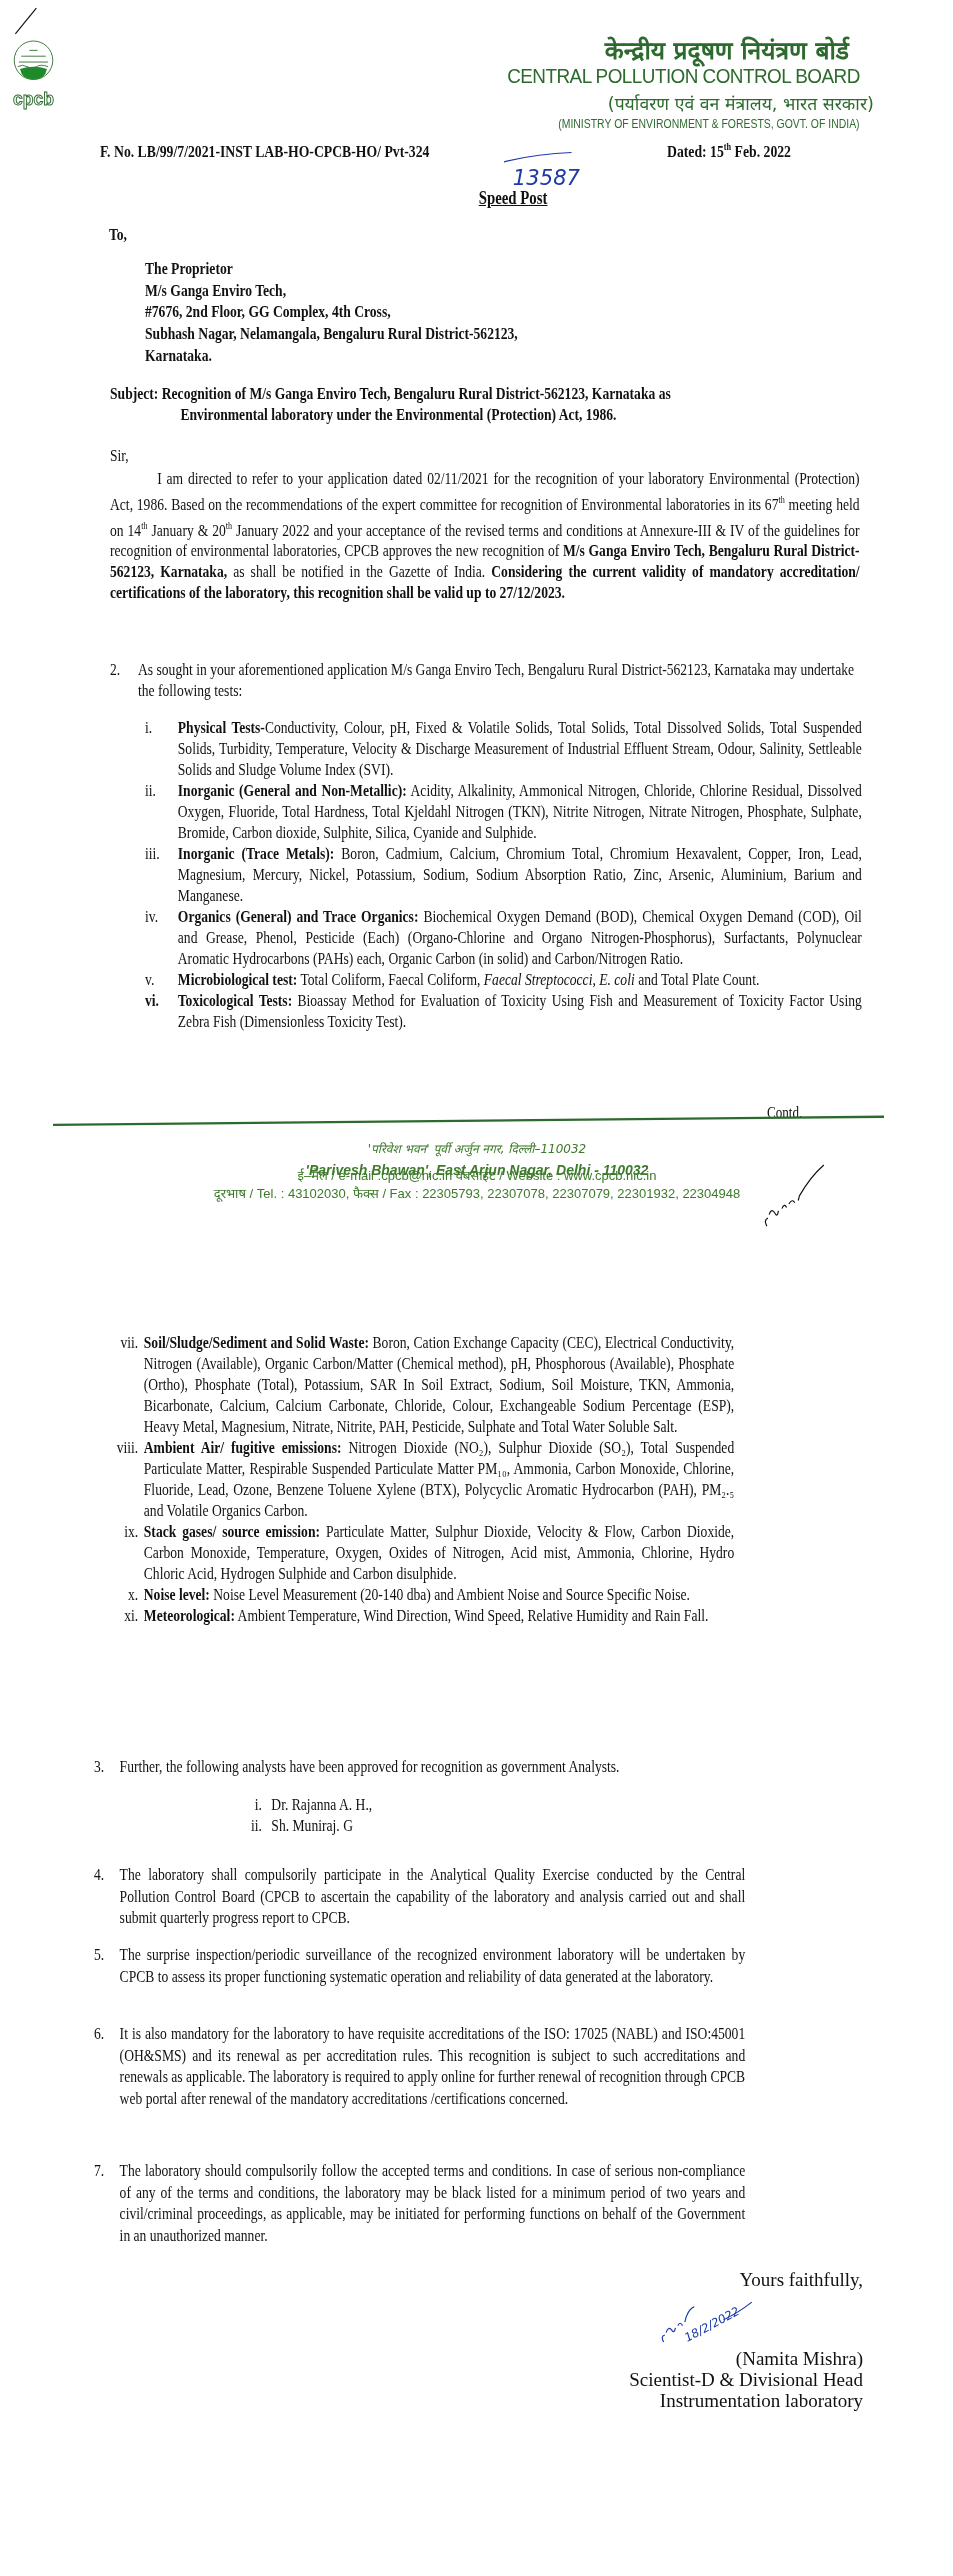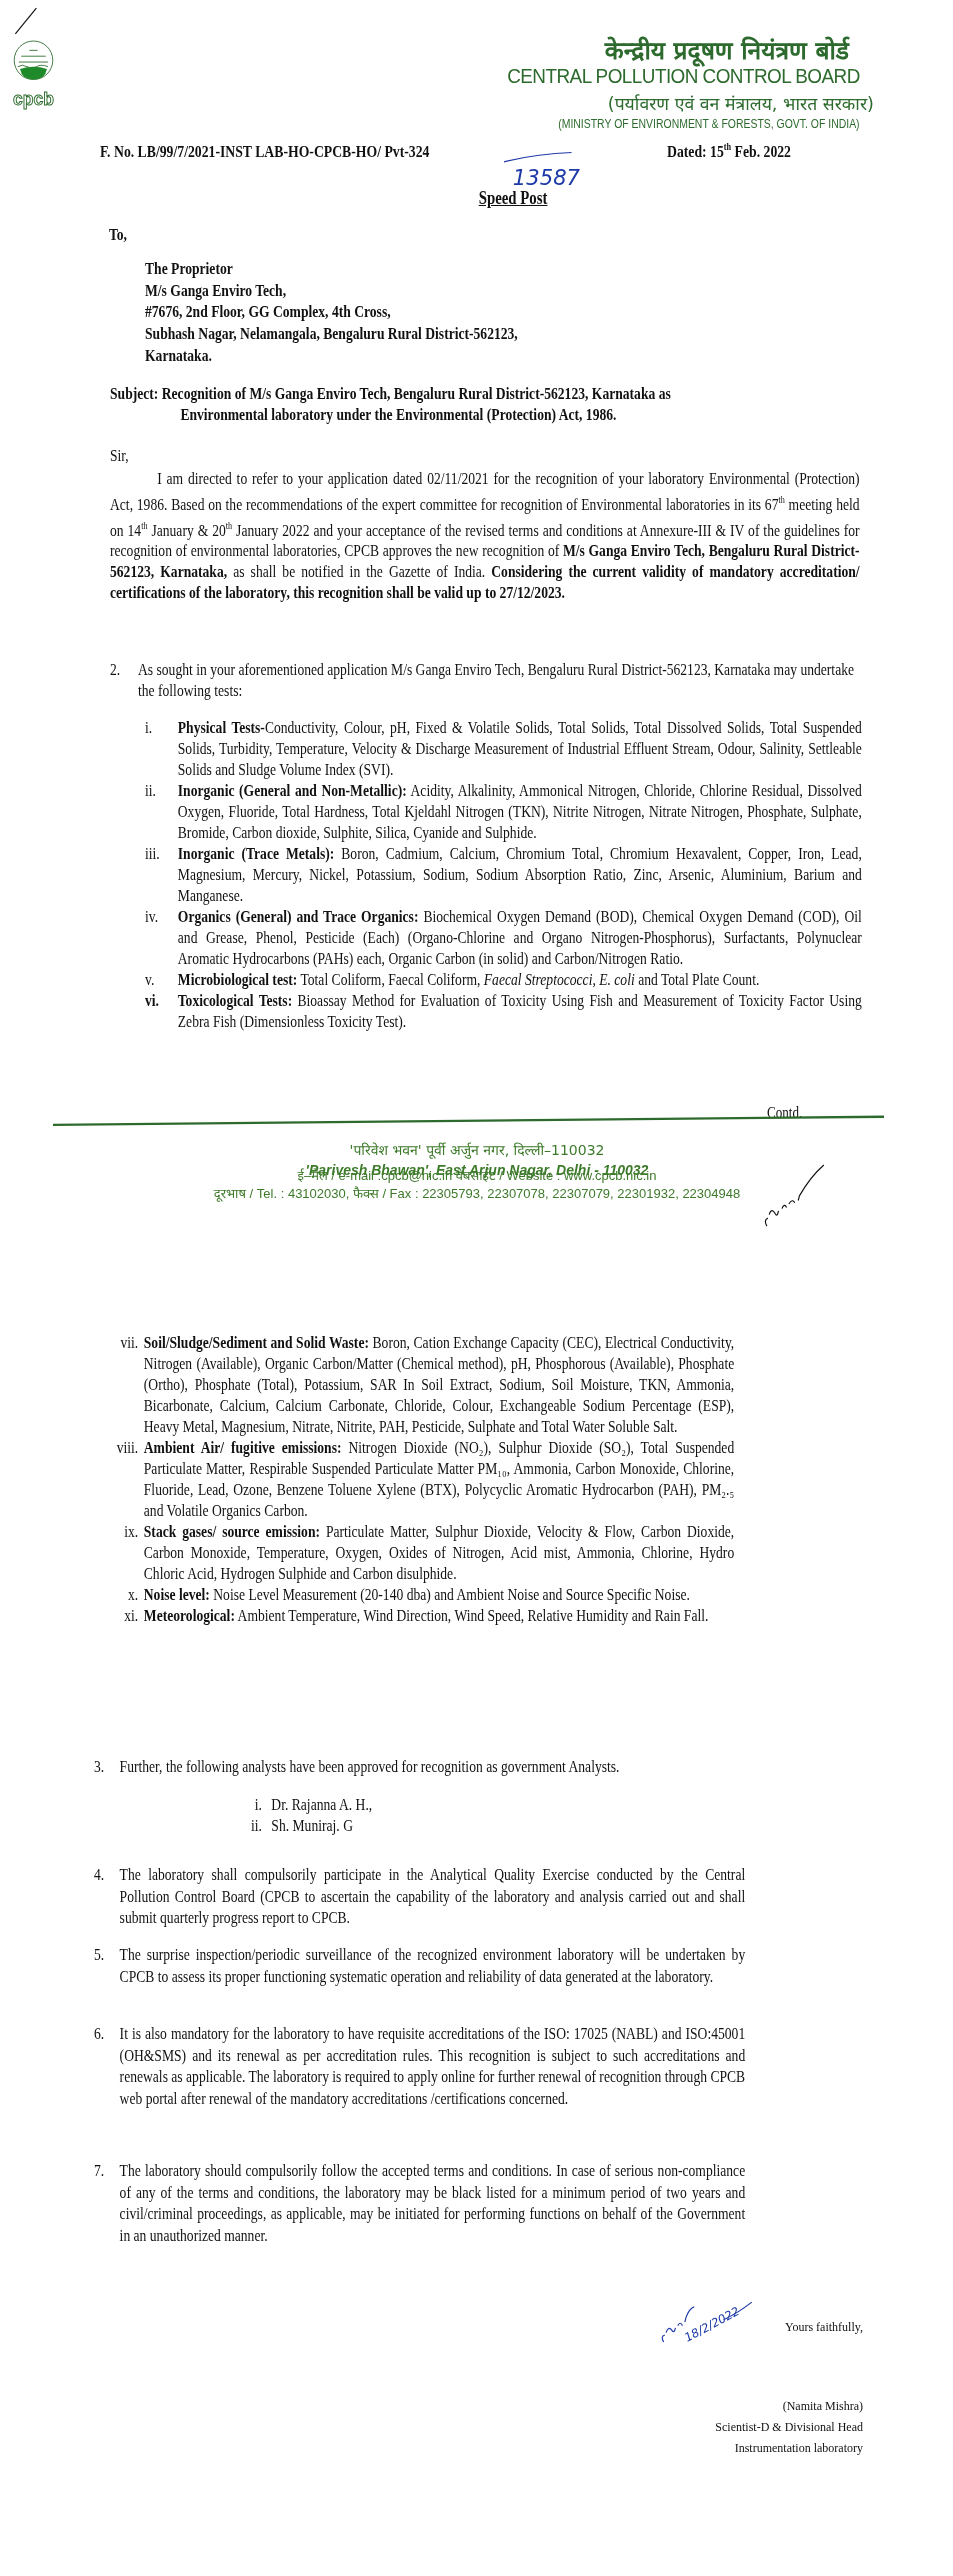--- a/index.html
+++ b/index.html
@@ -40,42 +40,42 @@
 
   .test-list { position: absolute; left: 145px; width: 896px; font-size: 17px; line-height: 21px; }
   .test-item { display: flex; }
   .test-item .num { width: 41px; flex: none; }
   .test-item .body { flex: 1; text-align: justify; }
   #tests1 { top: 717px; }
 
   .contd { top: 1102px; left: 767px; font-size: 16.4px; }
   #footer-line { left: 53px; top: 1115px; width: 831px; height: 11.7px; }
   .foot { position: absolute; left: 0; width: 954px; text-align: center; color: #3d7a2a; font-family: "Liberation Sans", sans-serif; }
-  #foot-hindi { top: 1140px; font-size: 14px; font-family: "DejaVu Sans", sans-serif; }
+  #foot-hindi { top: 1140px; font-size: 12px; font-family: "DejaVu Sans", sans-serif; font-style: italic; }
   #foot-addr { top: 1162px; font-size: 14px; font-weight: bold; font-style: italic; }
   #foot-tel { top: 1184px; font-size: 13px; }
   #foot-mail { top: 1166px; font-size: 13px; }
   #initials1 { left: 761px; top: 1162px; width: 64px; height: 70px; }
 
   #tests2 { top: 1332px; left: 111px; width: 779px; }
   #tests2 .num { width: 34px; text-align: right; padding-right: 7px; }
 
   .para { position: absolute; left: 94px; width: 814px; font-size: 17px; line-height: 21.7px; display: flex; }
   .para .num { width: 32px; flex: none; }
   .para .body { flex: 1; text-align: justify; }
   #para3 { top: 1756px; }
   .analysts { position: absolute; left: 234px; top: 1794px; font-size: 17px; line-height: 21px; }
   .analysts .row { display: flex; }
   .analysts .num { width: 35px; text-align: right; padding-right: 11.7px; }
   #para4 { top: 1864px; }
   #para5 { top: 1944px; }
   #para6 { top: 2023px; }
   #para7 { top: 2160px; }
 
-  .sig { position: absolute; right: 91px; text-align: right; font-size: 12px; line-height: 21px; font-family: "Liberation Serif", serif; margin-top: 48px; }
+  .sig { position: absolute; right: 91px; text-align: right; font-size: 19px; line-height: 21px; font-family: "Liberation Serif", serif; }
   #yours { top: 2269px; }
   #signature { left: 659px; top: 2295px; width: 94px; height: 53px; }
   #sig-name { top: 2348px; }
   #sig-title { top: 2369px; }
   #sig-lab { top: 2390px; }
 </style>
 </head>
 <body>
 
 <svg id="slash-mark" class="abs" viewBox="0 0 48 48">

